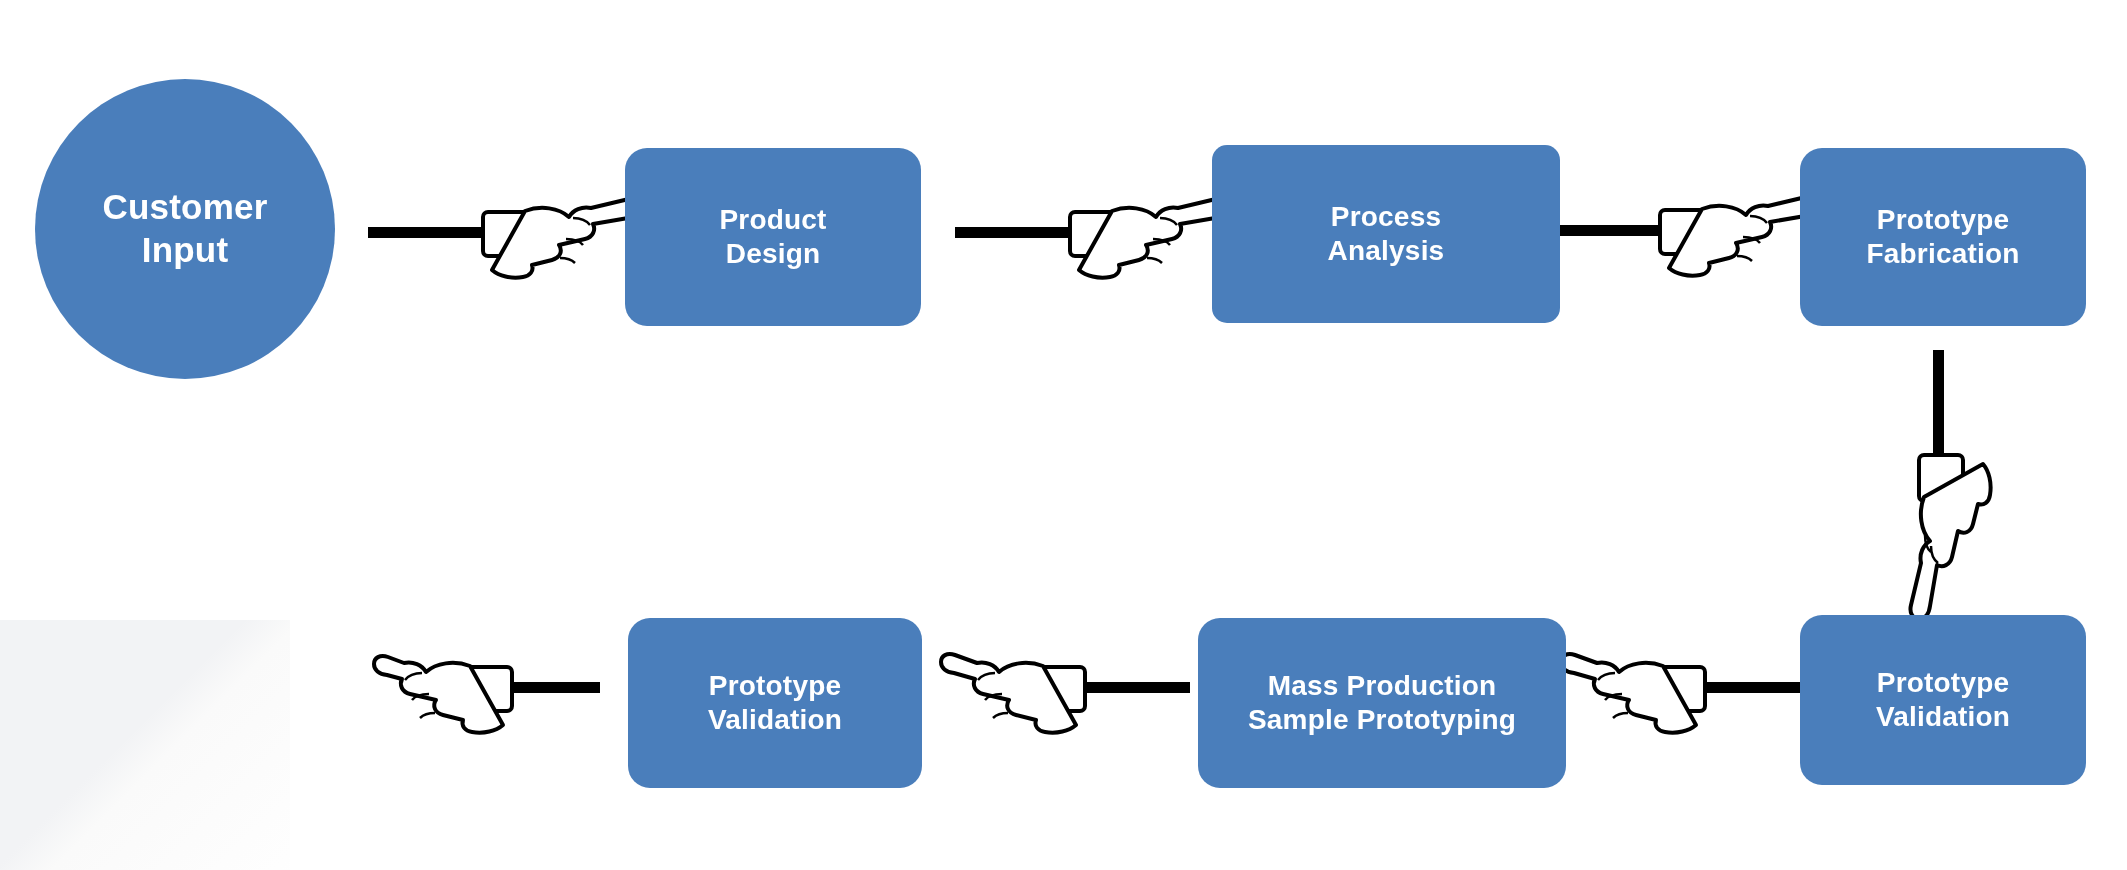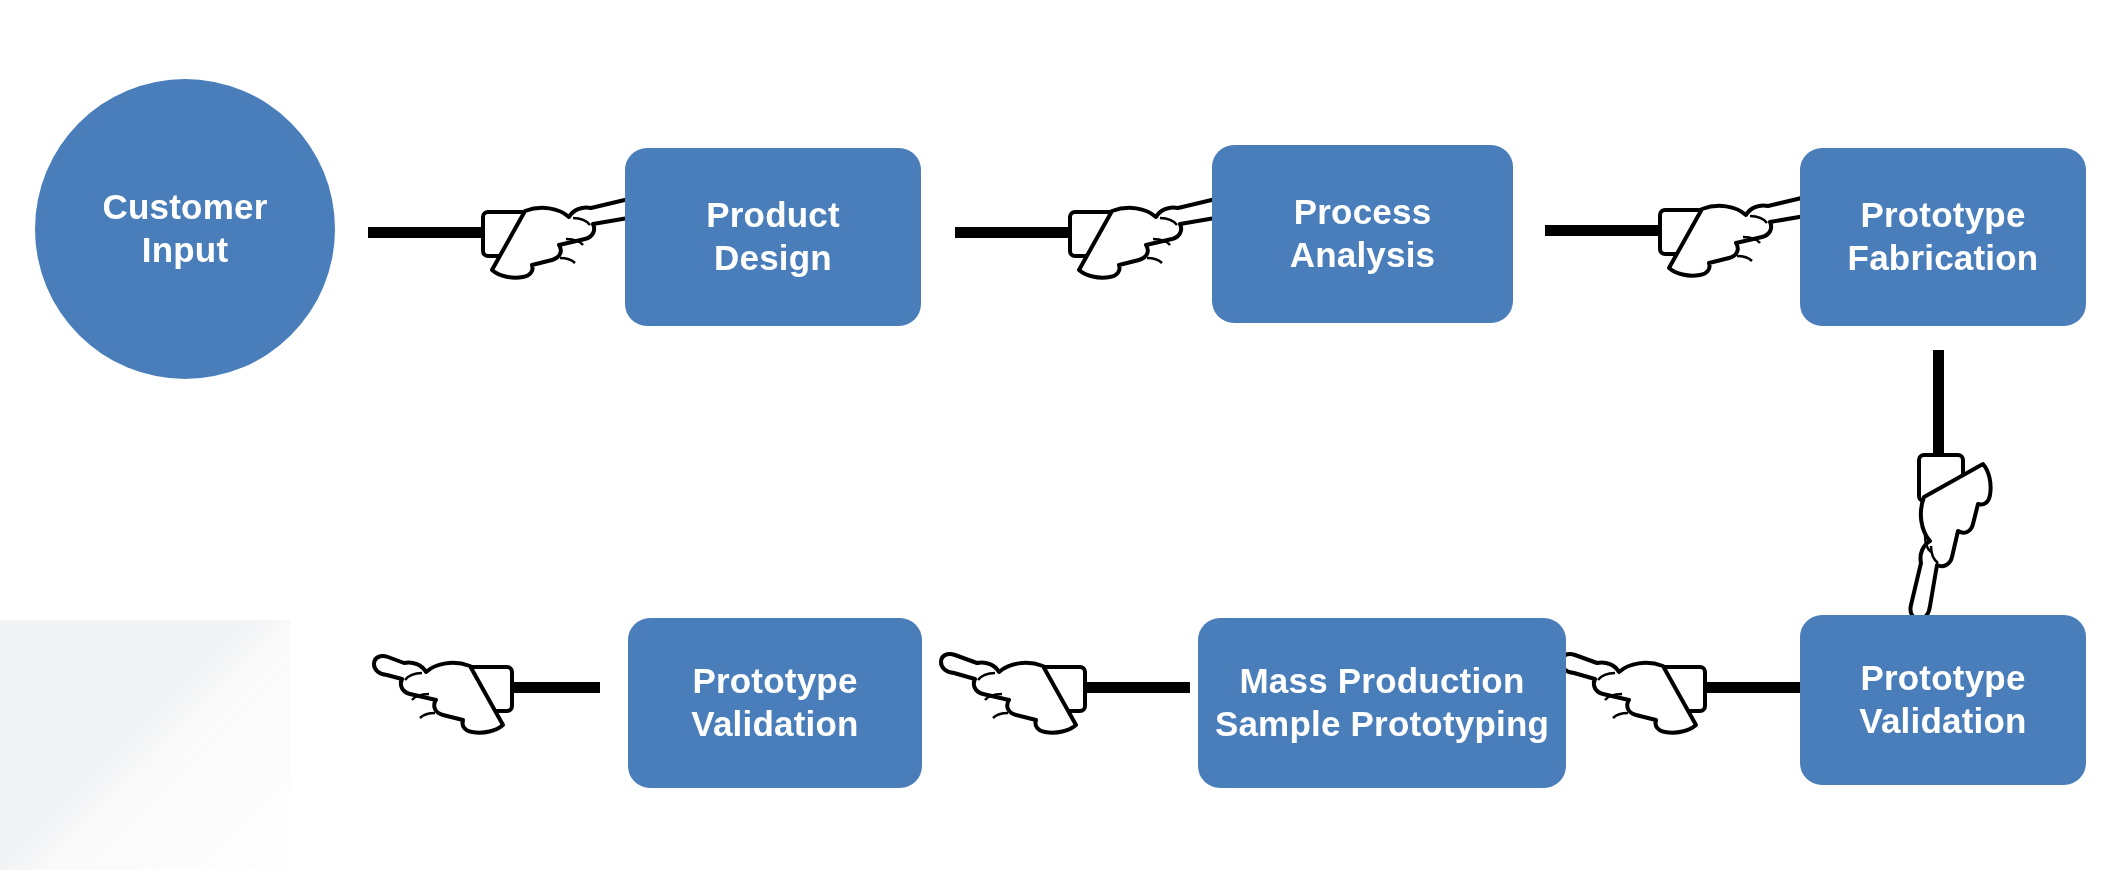--- a/index.html
+++ b/index.html
@@ -44,21 +44,21 @@
     z-index: 3;
   }
   .node .lbl { display: block; white-space: pre-line; }
 
   .circle {
     border-radius: 50%;
     font-size: 35px;
   }
   .rect {
     border-radius: 22px;
-    font-size: 35px;
+    font-size: 28px;
   }
 
   
   .conn {
     position: absolute;
     z-index: 2;
   }
   .conn svg { display: block; overflow: visible; }
 </style>
 </head>
@@ -99,21 +99,21 @@
         <path d="M120 17 h36 a5 5 0 0 1 5 5 v34 a5 5 0 0 1 -5 5 h-36 a5 5 0 0 1 -5 -5 v-34 a5 5 0 0 1 5 -5 z" fill="#fff" stroke="#000" stroke-width="4"></path>
         <path d="M157 16 c16 -6 34 -3 44 6 c4 -7 13 -11 22 -9 l42 -10 c8 -2 14 2 14 8 c0 6 -5 10 -13 11 l-41 7
                  c3 6 0 13 -8 15 l-26 6 c4 6 1 13 -7 15 l-20 5 c2 6 -2 11 -9 12 c-12 2 -24 -1 -31 -7 z" fill="#fff" stroke="#000" stroke-width="4" stroke-linejoin="round"></path>
         <path d="M205 23 c8 0 14 3 17 7" fill="none" stroke="#000" stroke-width="2.5"></path>
         <path d="M198 44 c8 0 14 2 17 6" fill="none" stroke="#000" stroke-width="2.5"></path>
         <path d="M192 63 c7 0 12 2 15 5" fill="none" stroke="#000" stroke-width="2.5"></path>
       </g>
     </svg>
   </div>
 
-  <div class="node rect" style="left:1212px; top:145px; width:301px; height:178px;">
+  <div class="node rect" style="left:1212px; top:145px; width:348px; height:178px;border-radius:15px;">
     <span class="lbl">Process
 Analysis</span>
   </div>
 
   <div class="conn" style="left:1545px; top:193px;">
     <svg width="260" height="100" viewBox="0 0 260 100">
       <g>
         <rect x="0" y="32" width="132" height="11" fill="#000"></rect>
         <path d="M120 17 h36 a5 5 0 0 1 5 5 v34 a5 5 0 0 1 -5 5 h-36 a5 5 0 0 1 -5 -5 v-34 a5 5 0 0 1 5 -5 z" fill="#fff" stroke="#000" stroke-width="4"></path>
         <path d="M157 16 c16 -6 34 -3 44 6 c4 -7 13 -11 22 -9 l42 -10 c8 -2 14 2 14 8 c0 6 -5 10 -13 11 l-41 7

